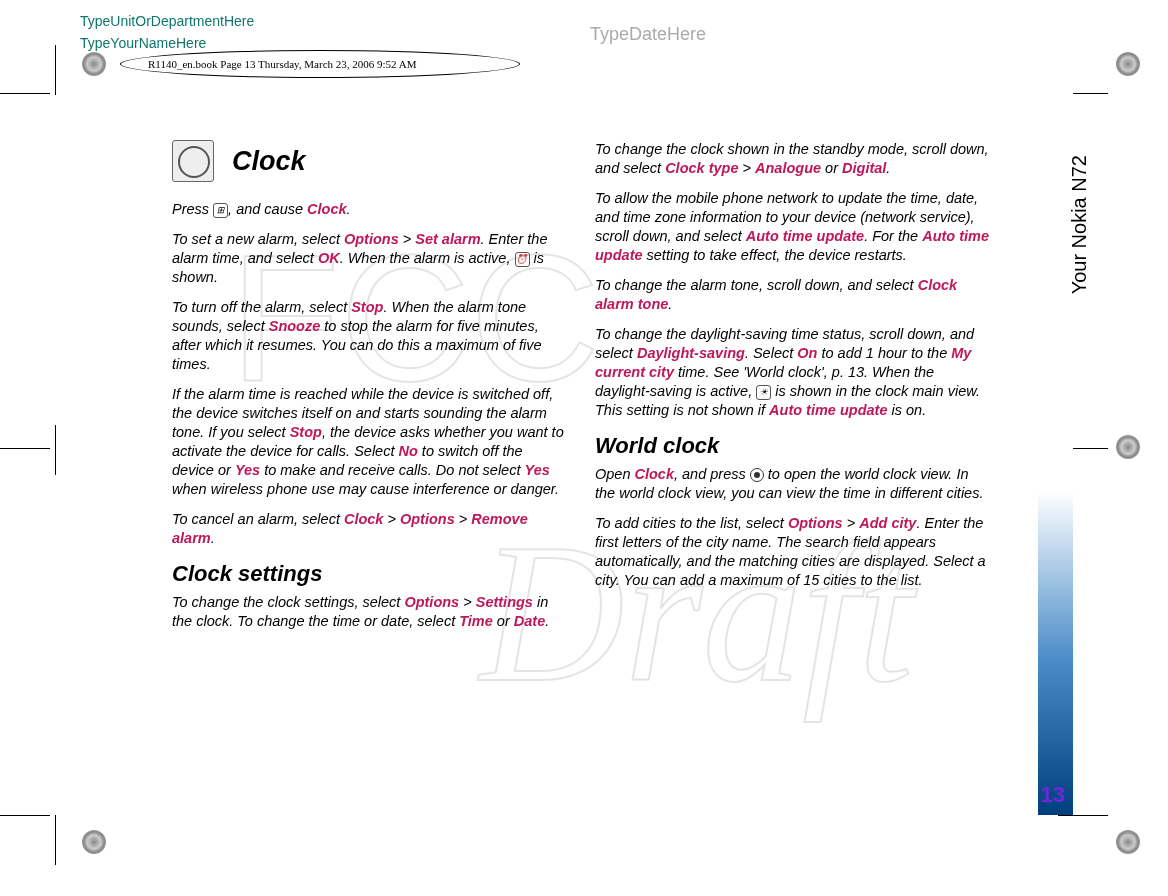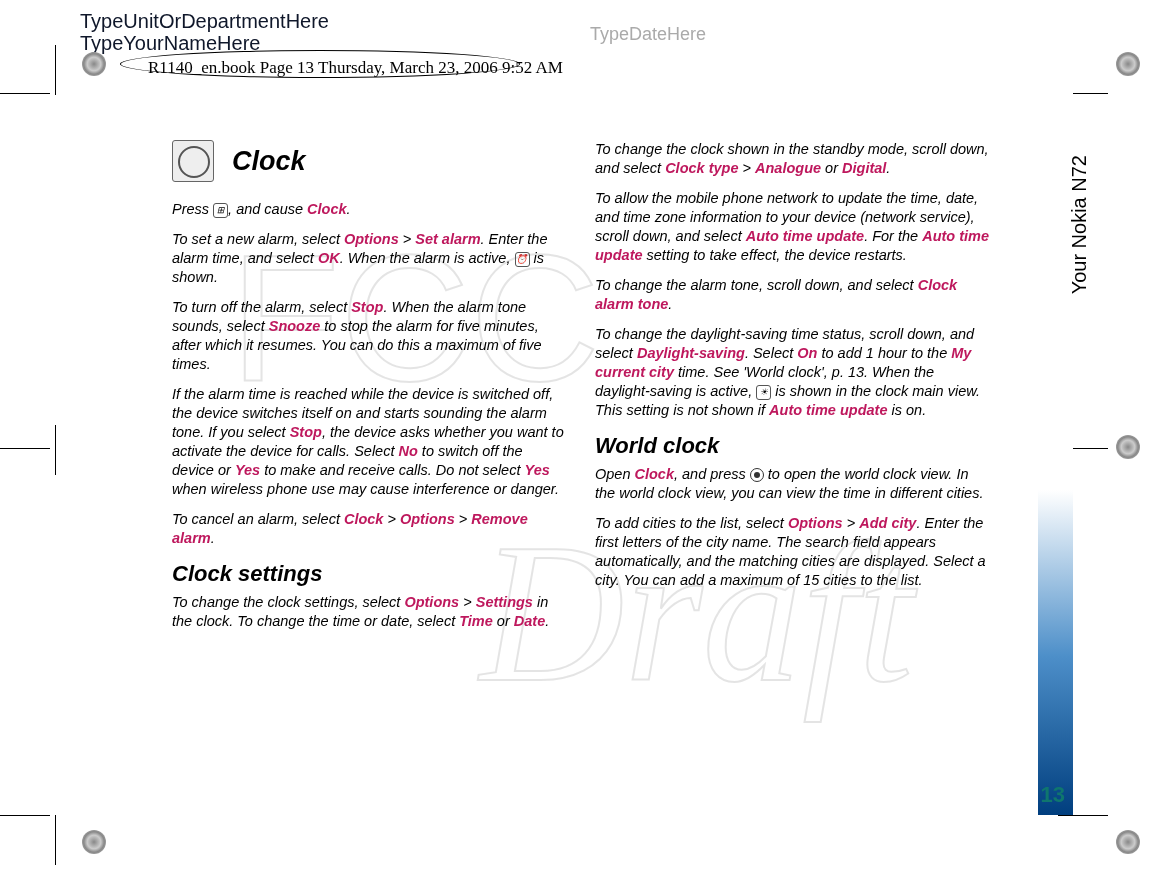--- a/index.html
+++ b/index.html
@@ -8,36 +8,36 @@
     height: 896px;
     background: white;
     font-family: "Trebuchet MS", "Lucida Grande", sans-serif;
     position: relative;
     overflow: hidden;
   }
   .header-gray {
     position: absolute;
     top: 10px;
     left: 80px;
-    color: #0f172a;
-    font-size: 20px;
+    color: #0f766e;
+    font-size: 14px;
     line-height: 22px;
   }
   .header-date {
     position: absolute;
     top: 24px;
     left: 590px;
     color: #aaa;
     font-size: 18px;
   }
   .book-line {
     position: absolute;
     top: 58px;
     left: 148px;
-    font-size: 17px;
+    font-size: 11px;
     font-family: Georgia, serif;
   }
   .book-oval {
     position: absolute;
     top: 50px;
     left: 120px;
     width: 400px;
     height: 28px;
     border: 1px solid #000;
     border-radius: 50%;
@@ -133,21 +133,21 @@
     transform-origin: right top;
     transform: rotate(-90deg) translateX(0);
     font-size: 20px;
     color: #000;
     white-space: nowrap;
   }
   .page-num {
     position: absolute;
     right: 103px;
     bottom: 88px;
-    color: #0f766e;
+    color: #6d28d9;
     font-size: 22px;
     font-weight: bold;
     text-align: right;
   }
   .watermark {
     position: absolute;
     top: 180px; left: 220px;
     width: 700px; height: 560px;
     pointer-events: none;
     opacity: 0.22;

